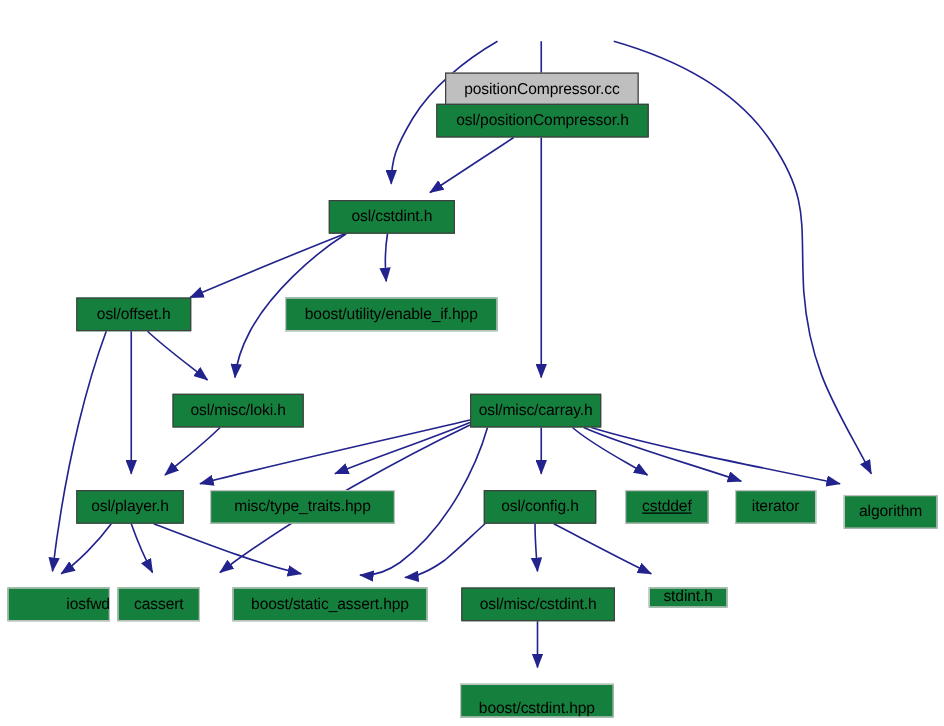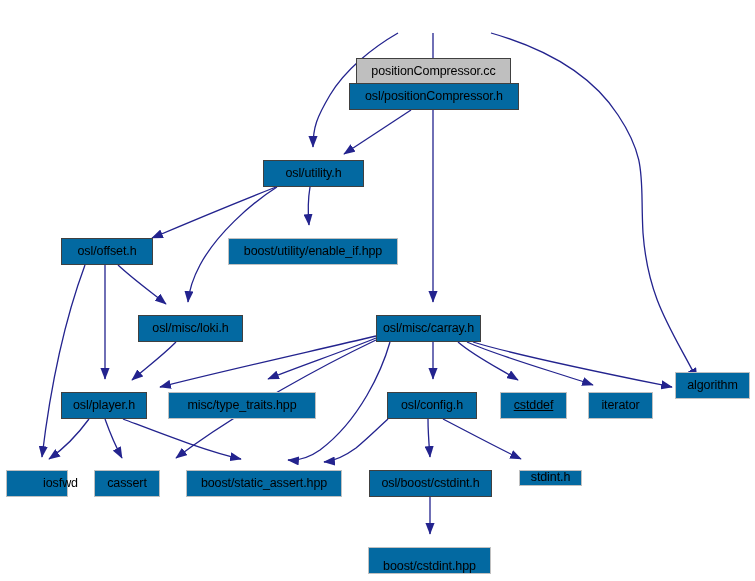--- a/index.html
+++ b/index.html
@@ -24,21 +24,21 @@
     width: 755px;
     height: 581px;
     pointer-events: none;
   }
   .gnode {
     position: absolute;
     box-sizing: border-box;
     display: flex;
     align-items: center;
     justify-content: center;
-    background: #0369a1;
+    background: #15803d;
     border: 1px solid #c0c0c0;
     font-size: 12.5px;
     color: #000000;
     white-space: nowrap;
     line-height: 1;
     letter-spacing: -0.1px;
     z-index: 2;
   }
   .gnode.strong {
     border: 1.6px solid #404040;
@@ -93,21 +93,21 @@
       </g>
   </svg>
   <div id="nodes-layer">
       <div class="gnode root" style="left: 356px; top: 10px; width: 155px; height: 27px; margin-top: 48px;">
         <span class="nlabel">positionCompressor.cc</span>
       </div>
       <div class="gnode strong" style="left: 349px; top: 83px; width: 170px; height: 27px;">
         <span class="nlabel">osl/positionCompressor.h</span>
       </div>
       <div class="gnode strong" style="left: 263px; top: 160px; width: 101px; height: 27px;">
-        <span class="nlabel">osl/utility.h</span>
+        <span class="nlabel">osl/cstdint.h</span>
       </div>
       <div class="gnode strong" style="left: 61px; top: 238px; width: 92px; height: 27px;">
         <span class="nlabel">osl/offset.h</span>
       </div>
       <div class="gnode " style="left: 228px; top: 238px; width: 170px; height: 27px;">
         <span class="nlabel">boost/utility/enable_if.hpp</span>
       </div>
       <div class="gnode strong" style="left: 138px; top: 315px; width: 105px; height: 27px;">
         <span class="nlabel">osl/misc/loki.h</span>
       </div>
@@ -122,34 +122,34 @@
       </div>
       <div class="gnode strong" style="left: 387px; top: 392px; width: 90px; height: 27px;">
         <span class="nlabel">osl/config.h</span>
       </div>
       <div class="gnode " style="left: 500px; top: 392px; width: 67px; height: 27px; text-decoration: underline;">
         <span class="nlabel">cstddef</span>
       </div>
       <div class="gnode " style="left: 588px; top: 392px; width: 65px; height: 27px;">
         <span class="nlabel">iterator</span>
       </div>
-      <div class="gnode " style="left: 675px; top: 372px; width: 75px; height: 27px;">
+      <div class="gnode " style="left: 675px; top: 396px; width: 75px; height: 27px;">
         <span class="nlabel">algorithm</span>
       </div>
-      <div class="gnode " style="left: 6px; top: 470px; width: 62px; height: 27px; padding-left: 47px;">
+      <div class="gnode " style="left: 6px; top: 470px; width: 82px; height: 27px; padding-left: 47px;">
         <span class="nlabel">iosfwd</span>
       </div>
       <div class="gnode " style="left: 94px; top: 470px; width: 66px; height: 27px;">
         <span class="nlabel">cassert</span>
       </div>
       <div class="gnode " style="left: 186px; top: 470px; width: 156px; height: 27px;">
         <span class="nlabel">boost/static_assert.hpp</span>
       </div>
       <div class="gnode strong" style="left: 369px; top: 470px; width: 123px; height: 27px;">
-        <span class="nlabel">osl/boost/cstdint.h</span>
+        <span class="nlabel">osl/misc/cstdint.h</span>
       </div>
       <div class="gnode " style="left: 519px; top: 470px; width: 63px; height: 16px;">
         <span class="nlabel">stdint.h</span>
       </div>
       <div class="gnode " style="left: 368px; top: 547px; width: 123px; height: 27px; align-items: flex-end;">
         <span class="nlabel">boost/cstdint.hpp</span>
       </div>
     </div>
 </div>
 

